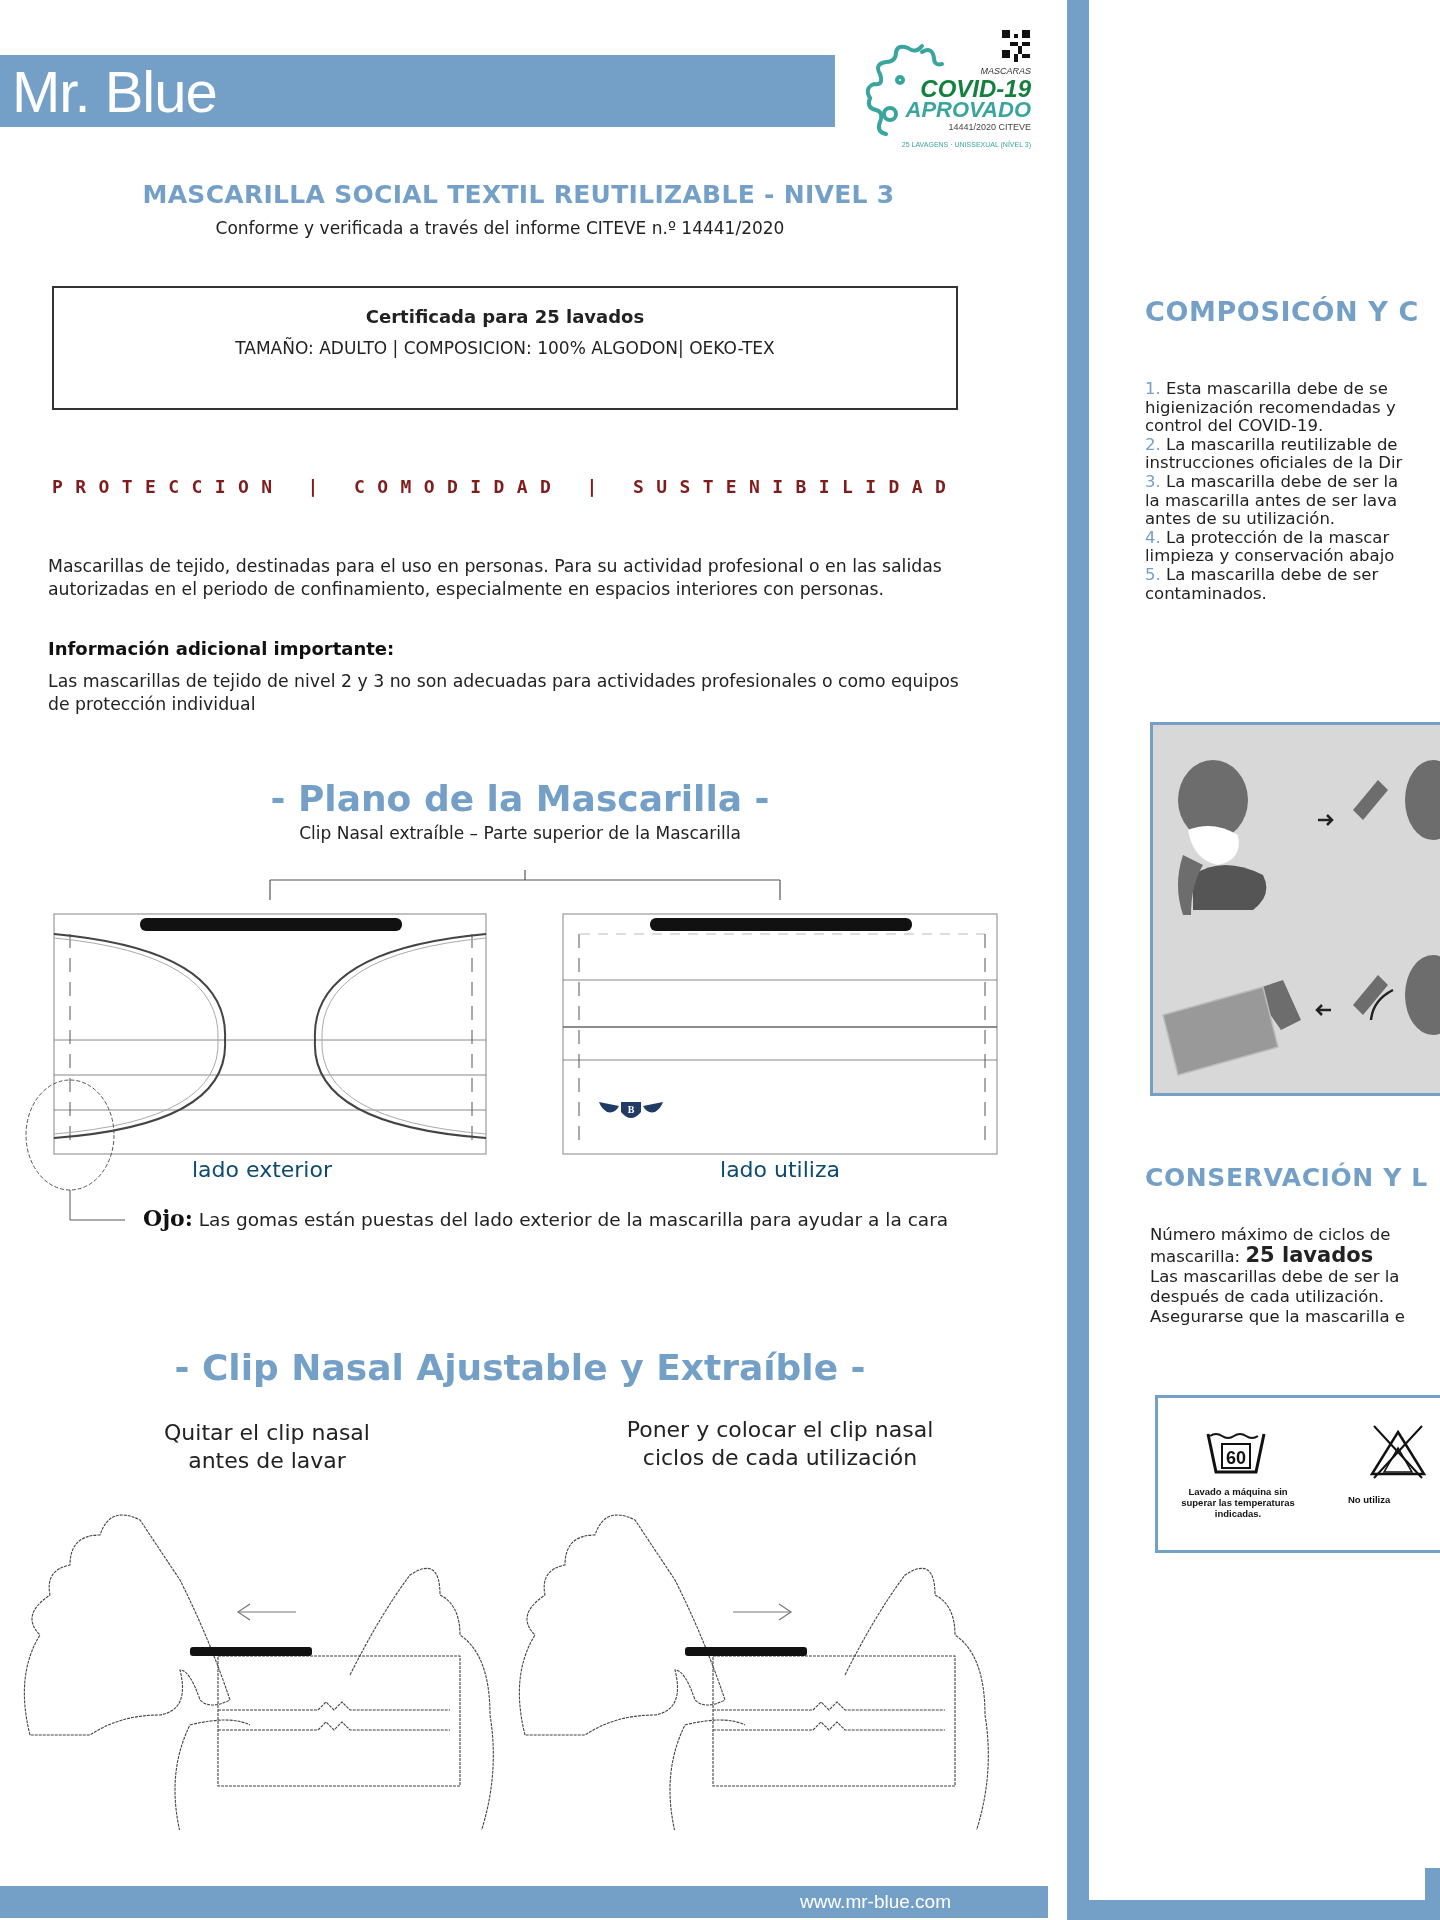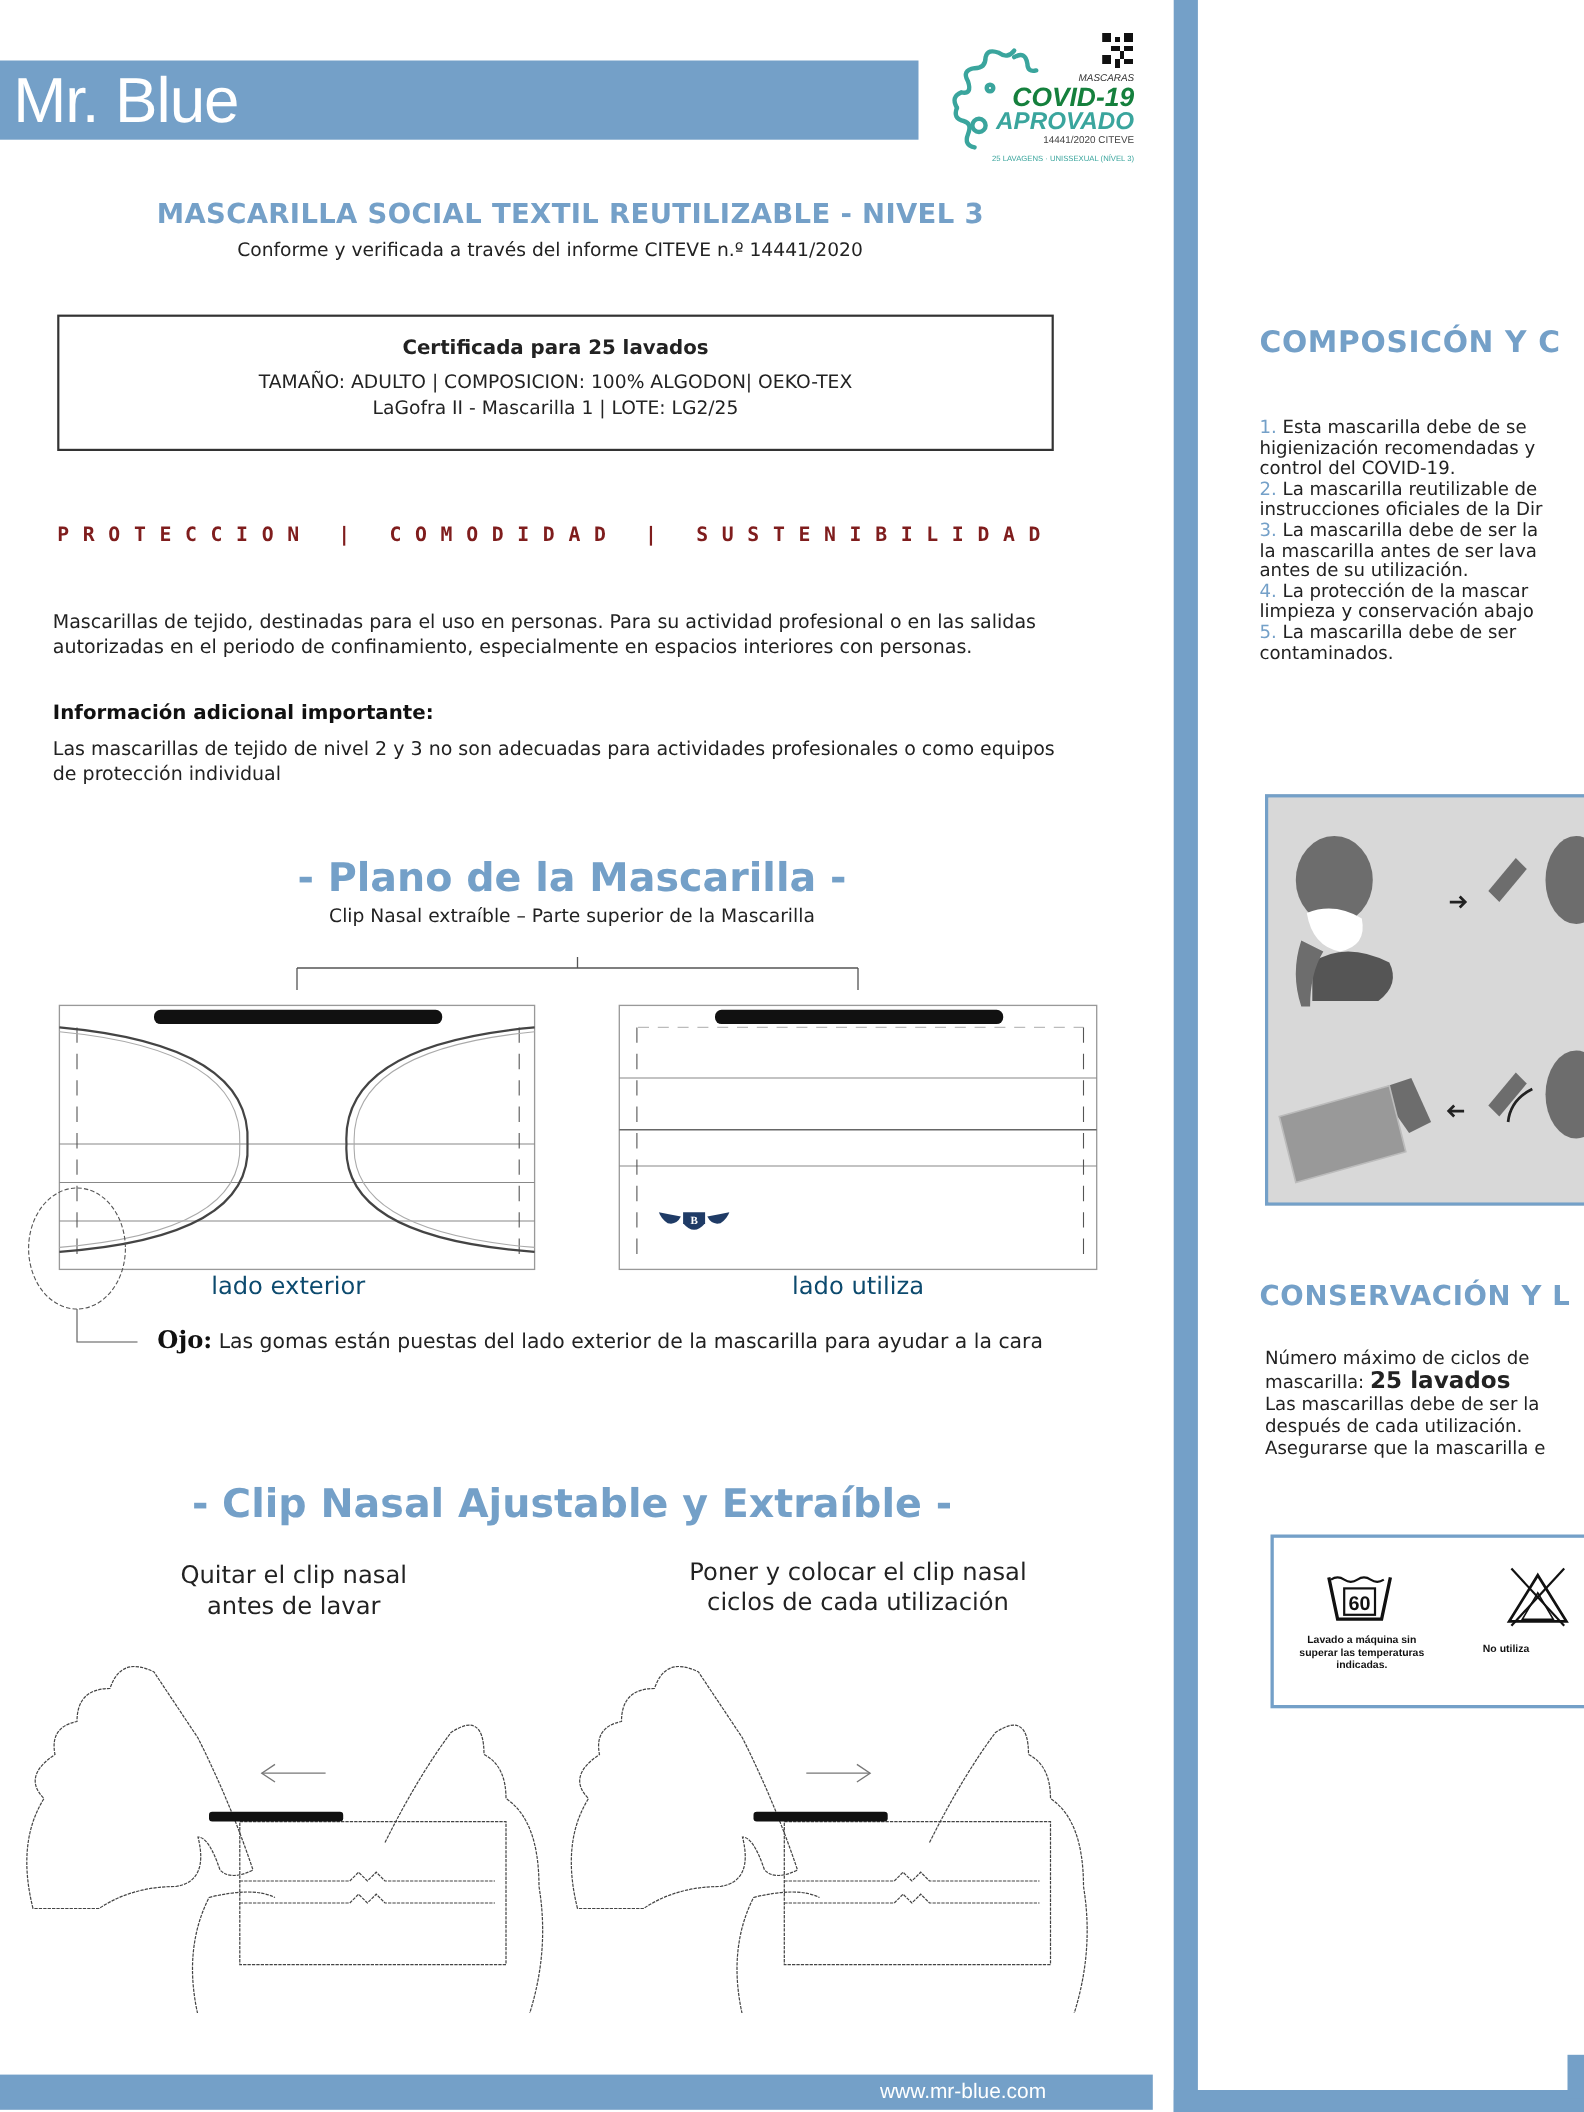--- a/index.html
+++ b/index.html
@@ -107,21 +107,20 @@
       <rect x="5" y="6" width="2" height="1"></rect>
   </g>
 </svg>
 
 <div class="abs doc-title">MASCARILLA SOCIAL TEXTIL REUTILIZABLE - NIVEL 3</div>
 <div class="abs doc-subtitle">Conforme y verificada a través del informe CITEVE n.º 14441/2020</div>
 
 <div class="abs cert-box">
   <div class="cert-head">Certificada para 25 lavados</div>
   <div class="cert-line first">TAMAÑO: ADULTO | COMPOSICION: 100% ALGODON| OEKO-TEX</div>
-  <div class="cert-line">LaGofra II - Mascarilla 1 | LOTE: LG2/25</div>
 </div>
 
 <div class="abs tagline">PROTECCION | COMODIDAD | SUSTENIBILIDAD</div>
 
 <div class="abs para para-1">Mascarillas de tejido, destinadas para el uso en personas. Para su actividad profesional o en las salidas autorizadas en el periodo de confinamiento, especialmente en espacios interiores con personas.</div>
 <div class="abs info-head">Información adicional importante:</div>
 <div class="abs para para-2">Las mascarillas de tejido de nivel 2 y 3 no son adecuadas para  actividades profesionales o como equipos de protección individual</div>
 
 <div class="abs section-title plano-title">- Plano de la Mascarilla -</div>
 <div class="abs plano-sub">Clip Nasal extraíble – Parte superior de la Mascarilla</div>

